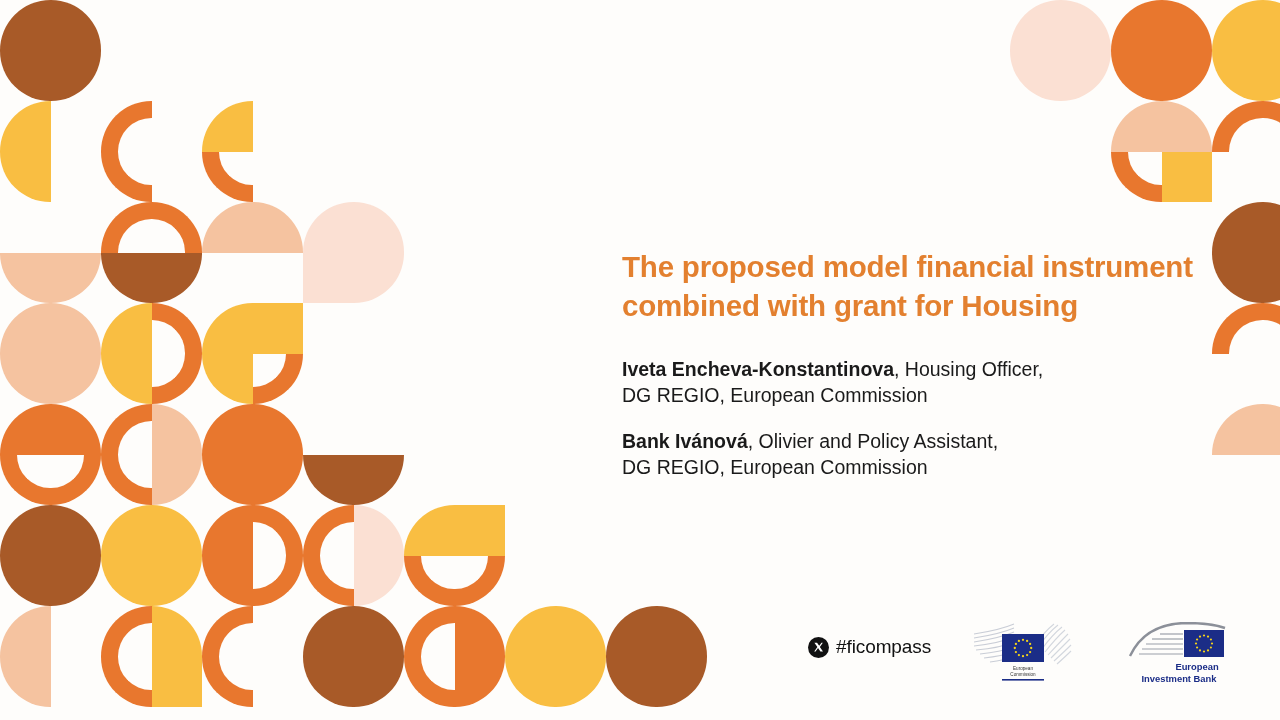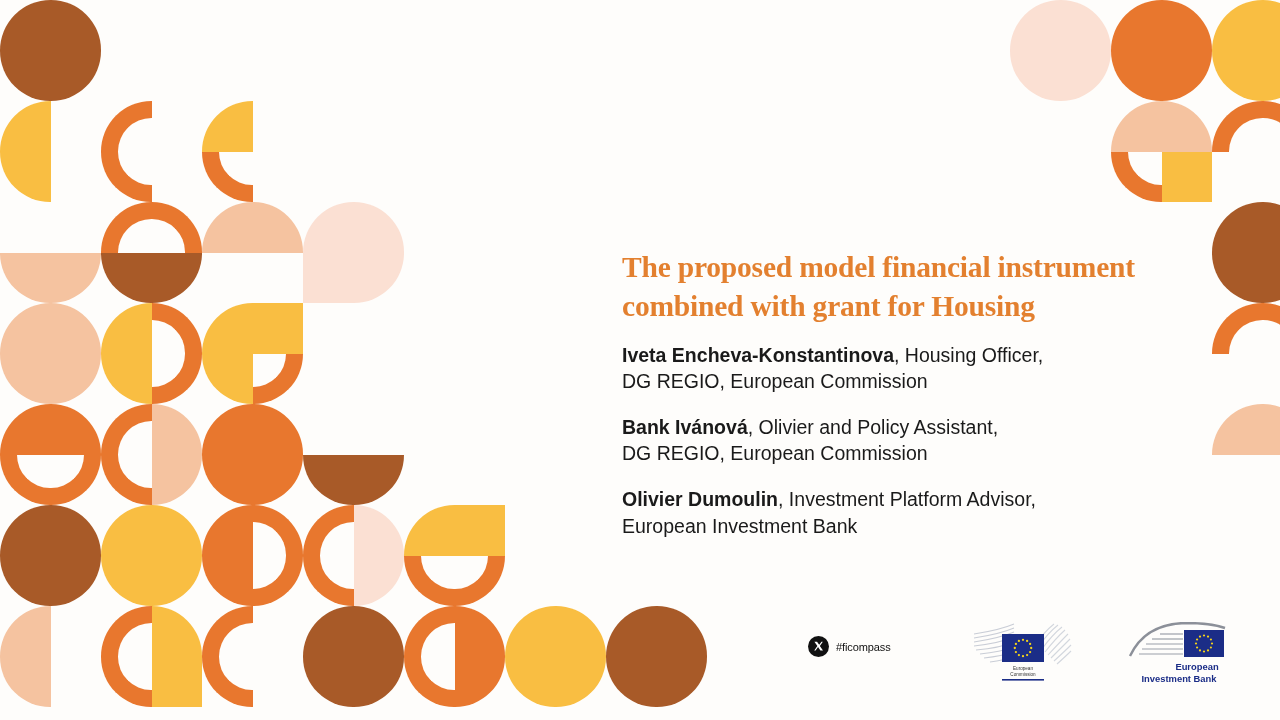--- a/index.html
+++ b/index.html
@@ -29,34 +29,34 @@
   .q.arc{background:transparent!important;border-style:solid;border-color:transparent;box-sizing:border-box;}
   .q.arc.tl{border-top-left-radius:100%;border-width:17px 0 0 17px}
   .q.arc.tr{border-top-right-radius:100%;border-width:17px 17px 0 0}
   .q.arc.bl{border-bottom-left-radius:100%;border-width:0 0 17px 17px}
   .q.arc.br{border-bottom-right-radius:100%;border-width:0 17px 17px 0}
 
   
   #content{position:absolute;left:622px;top:248px;width:580px;}
   #title{
     color:#E3802F;font-weight:bold;font-size:29.5px;line-height:1.32;
-    letter-spacing:-0.2px;margin:0 0 16px 0;font-family:Liberation Serif, serif;
+    letter-spacing:-0.2px;margin:0 0 30px 0;
   }
   .speaker{
     color:#1A1A1A;font-size:19.5px;line-height:1.34;margin:0 0 20px 0;
   }
   .speaker:last-of-type{margin-bottom:0}
   .speaker b{font-weight:bold}
 
   
   #footer{position:absolute;left:622px;top:618px;width:610px;height:90px;}
   #ficompass{position:absolute;left:186px;top:18px;display:flex;align-items:center;gap:7px;}
   #x-badge{width:21px;height:21px;border-radius:50%;background:#111;position:relative;flex:0 0 auto;}
   #x-badge svg{position:absolute;left:0;top:0}
-  #fic-label{font-size:11px;color:#111;font-weight:normal;letter-spacing:-0.1px;}
+  #fic-label{font-size:19px;color:#111;font-weight:normal;letter-spacing:-0.1px;}
 
   #ec-logo{position:absolute;left:348px;top:4px;width:106px;height:62px;}
   #eib-logo{position:absolute;left:505px;top:4px;width:104px;height:66px;}
 </style>
 </head>
 <body>
 
 <div id="stage">
 
   <div id="pattern">
@@ -256,24 +256,20 @@
     <p class="speaker">
       <b>Iveta Encheva-Konstantinova</b><span>, Housing Officer,</span><br>
       <span>DG REGIO, European Commission</span>
     </p>
 
     <p class="speaker">
       <b>Bank Ivánová</b><span>, Olivier and Policy Assistant,</span><br>
       <span>DG REGIO, European Commission</span>
     </p>
 
-    <p class="speaker">
-      <b>Olivier Dumoulin</b><span>, Investment Platform Advisor,</span><br>
-      <span>European Investment Bank</span>
-    </p>
   </div>
 
   <div id="footer">
 
     <div id="ficompass">
       <span id="x-badge">
         <svg width="21" height="21" viewBox="0 0 21 21">
           <path d="M6.4 5.8 L9.4 10.0 L6.2 14.4 L7.6 14.4 L10.05 11.05 L12.4 14.4 L15.0 14.4 L11.85 9.9 L14.85 5.8 L13.45 5.8 L11.2 8.85 L9.05 5.8 Z" fill="#ffffff"></path>
         </svg>
       </span>

